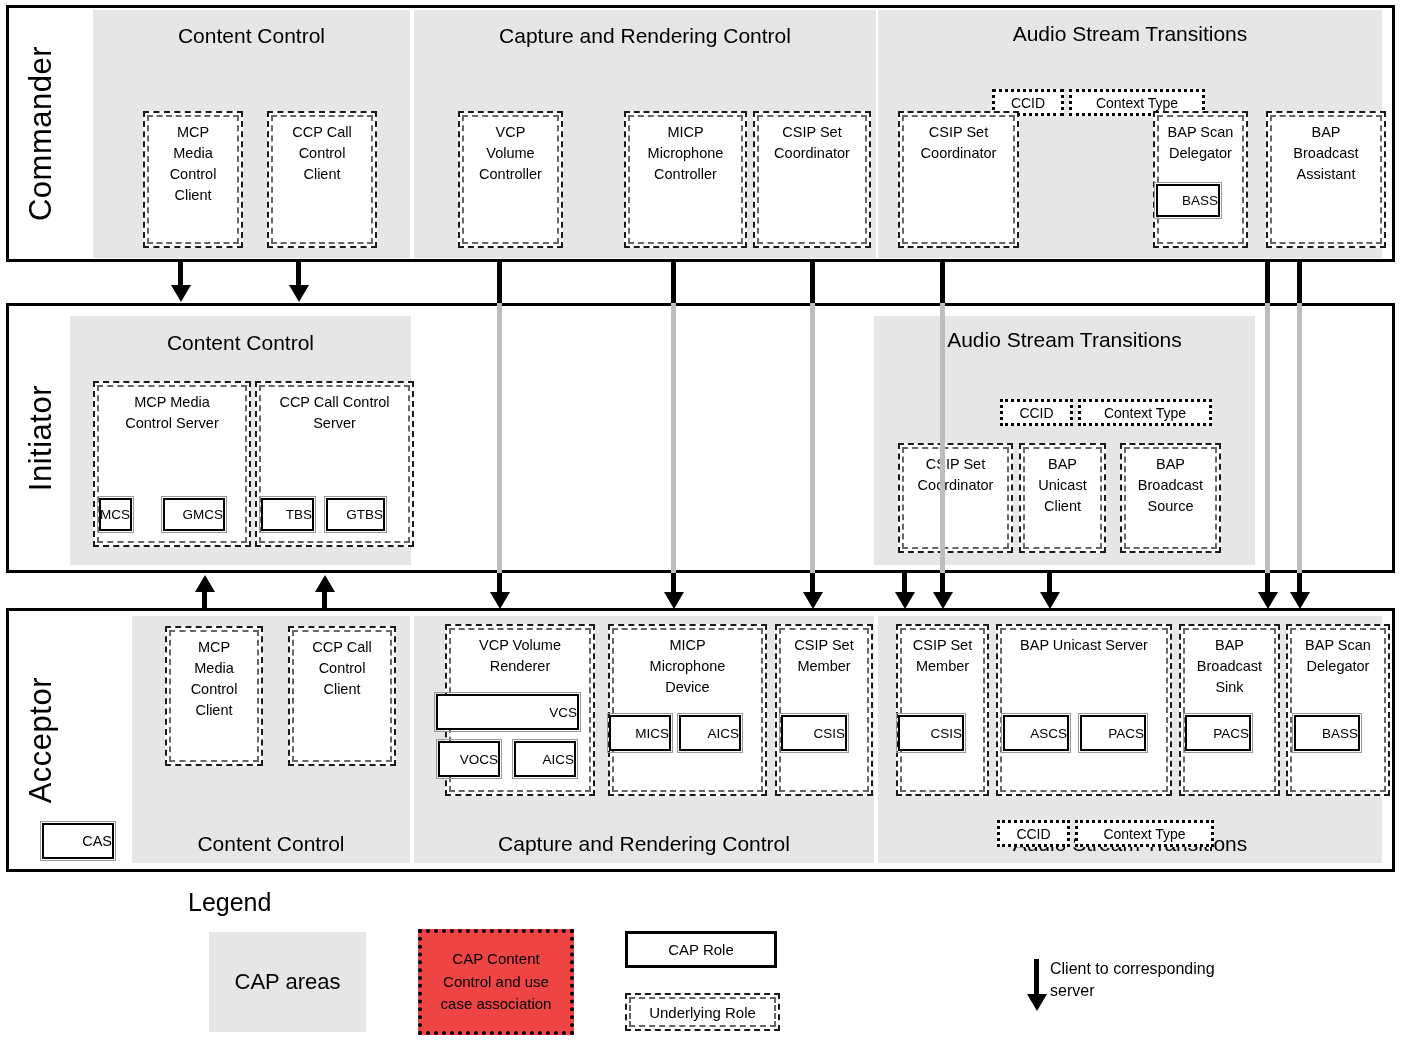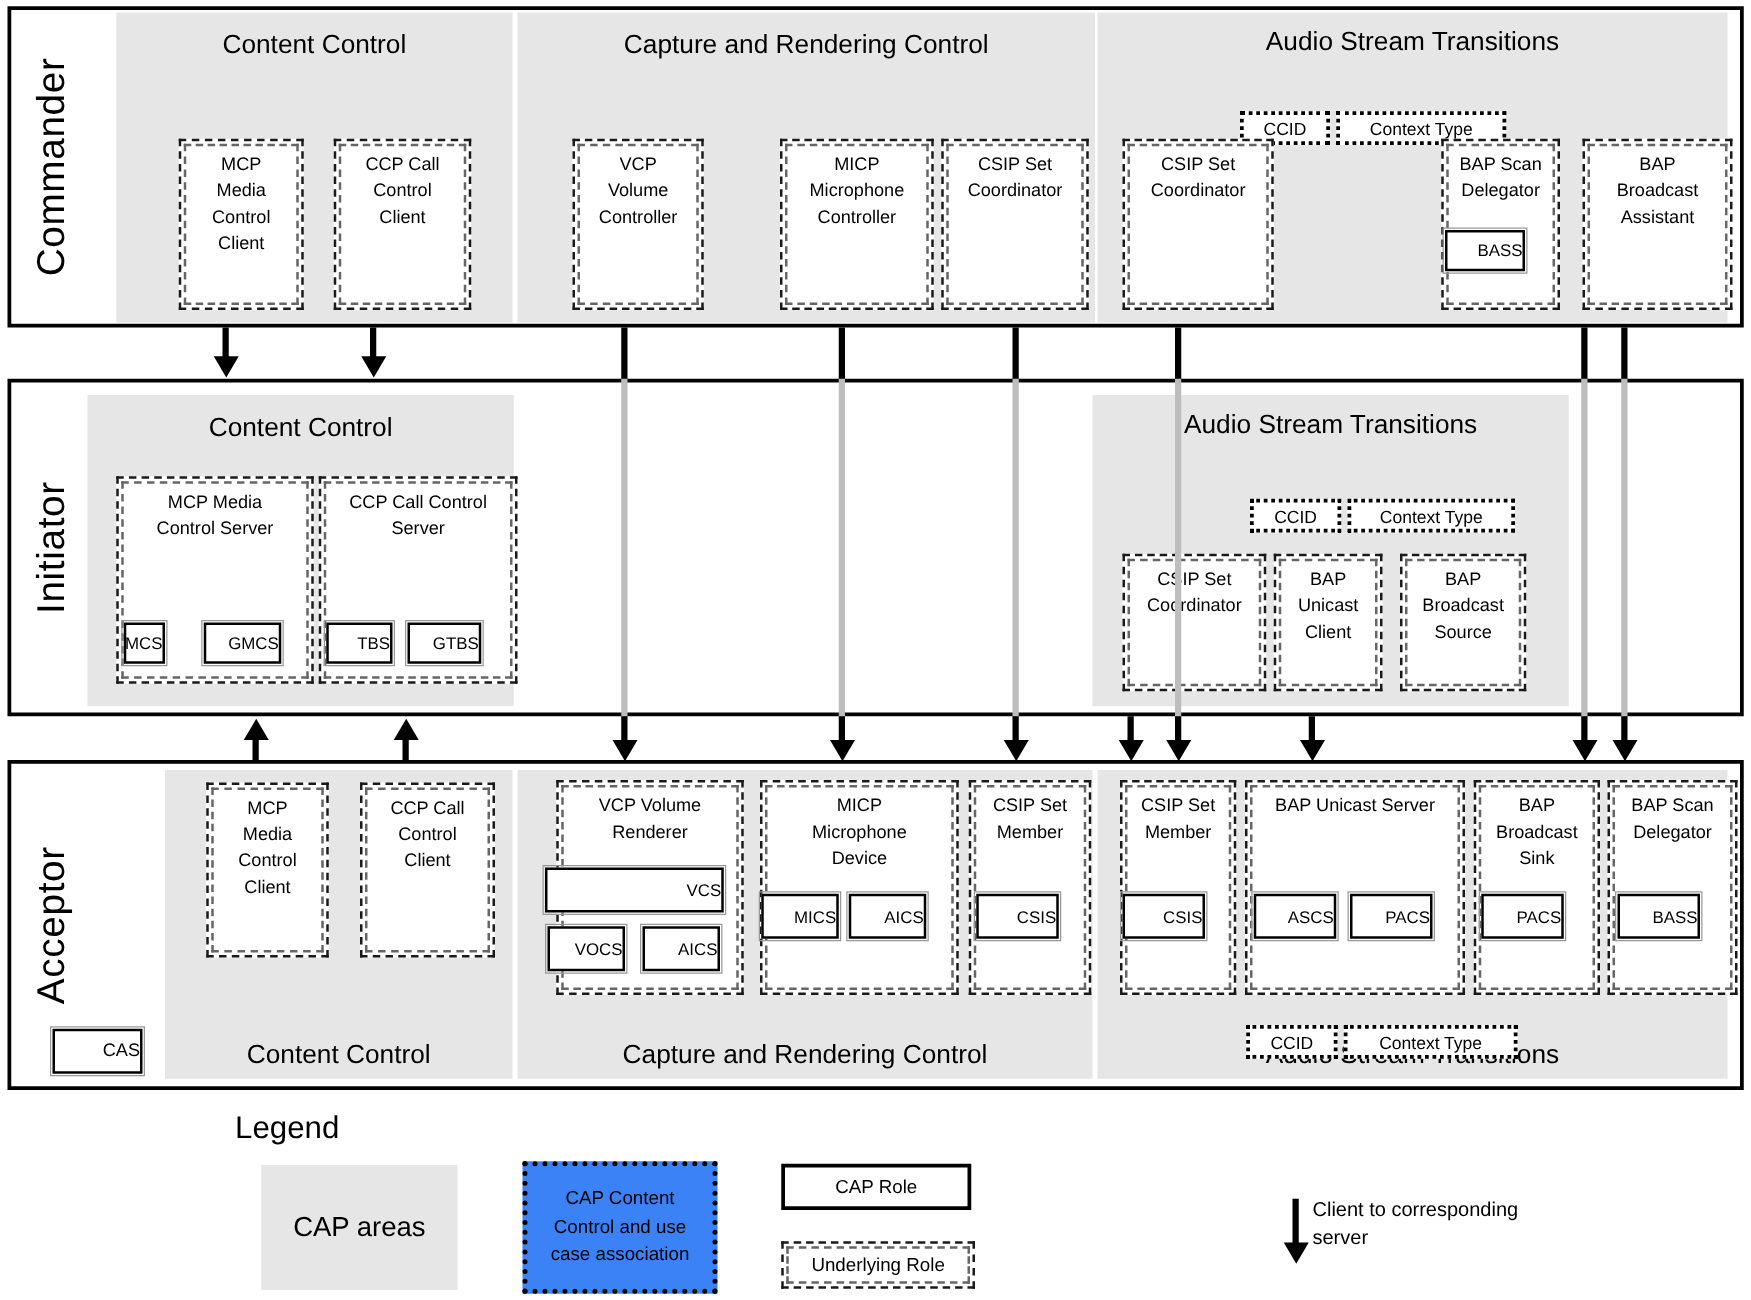--- a/index.html
+++ b/index.html
@@ -134,21 +134,21 @@
     position: absolute;
     background: #e6e6e6;
     display: flex;
     align-items: center;
     justify-content: center;
     font-size: 22px;
     color: #000;
   }
   .legend-dotbox {
     position: absolute;
-    background: #3b82f6;
+    background: #ef4444;
     border: 4px dotted #000;
     display: flex;
     align-items: center;
     justify-content: center;
     text-align: center;
     font-size: 15px;
     line-height: 1.5;
     color: #000;
     padding: 4px;
   }

